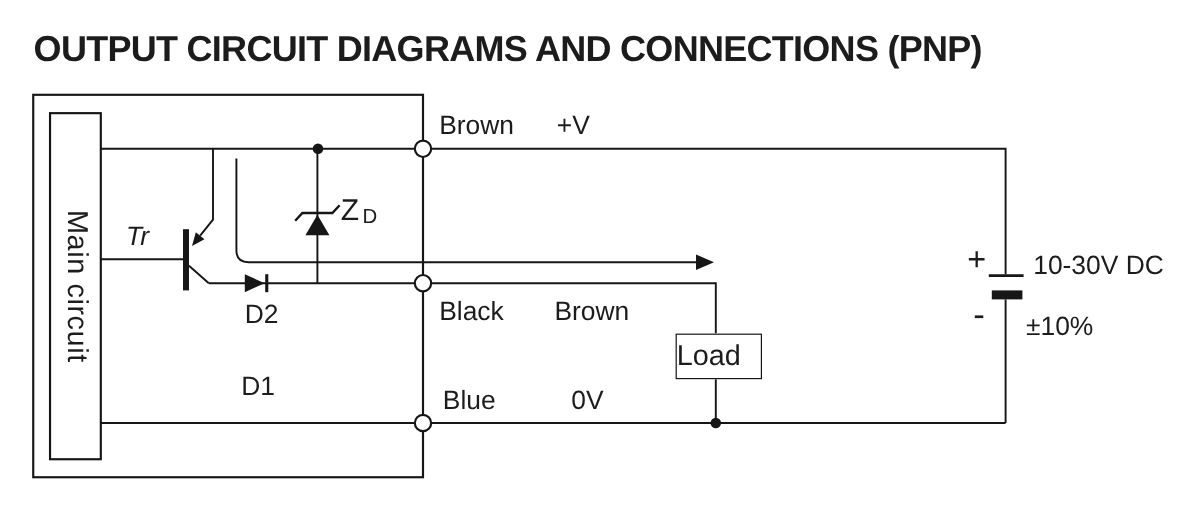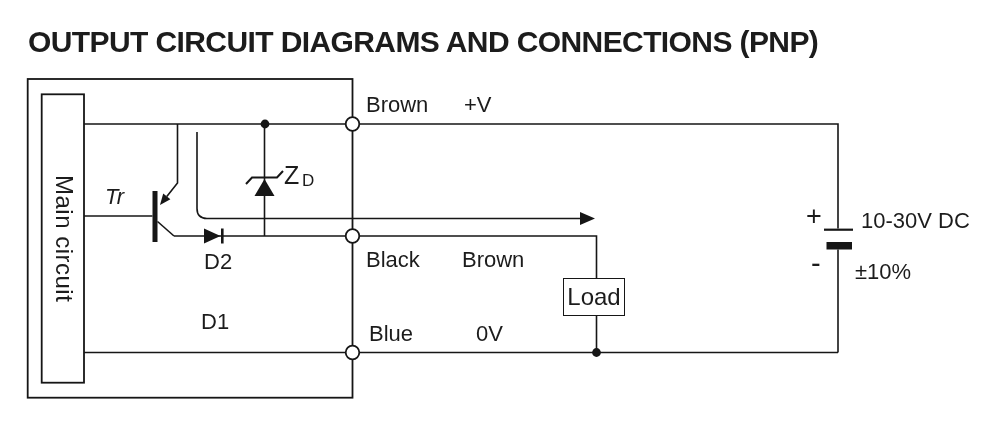--- a/index.html
+++ b/index.html
@@ -22,23 +22,23 @@
     font-size:30px;font-weight:600;letter-spacing:-0.6px;
     line-height:1;color:var(--text);white-space:nowrap;
   }
   .lbl{
     position:absolute;line-height:1;font-size:22px;white-space:nowrap;
     color:var(--text);
   }
   .lbl.sub{font-size:17px;}
   svg.wires{position:absolute;left:0;top:0;}
   .loadbox{
-    position:absolute;left:563px;top:278px;width:62px;height:38px;
+    position:absolute;left:563px;top:278px;width:72px;height:38px;
     border:1.8px solid var(--line);background:var(--bg);
-    display:flex;align-items:center;justify-content:center;
+    display:flex;align-items:center;justify-content:flex-start;
     font-size:24px;box-sizing:border-box;
   }
   .maincircuit{
     position:absolute;left:42px;top:94px;width:43px;height:289px;
     display:flex;align-items:center;justify-content:center;
     writing-mode:vertical-rl;
     font-size:24px;letter-spacing:0.5px;
   }
 </style>
 </head>

